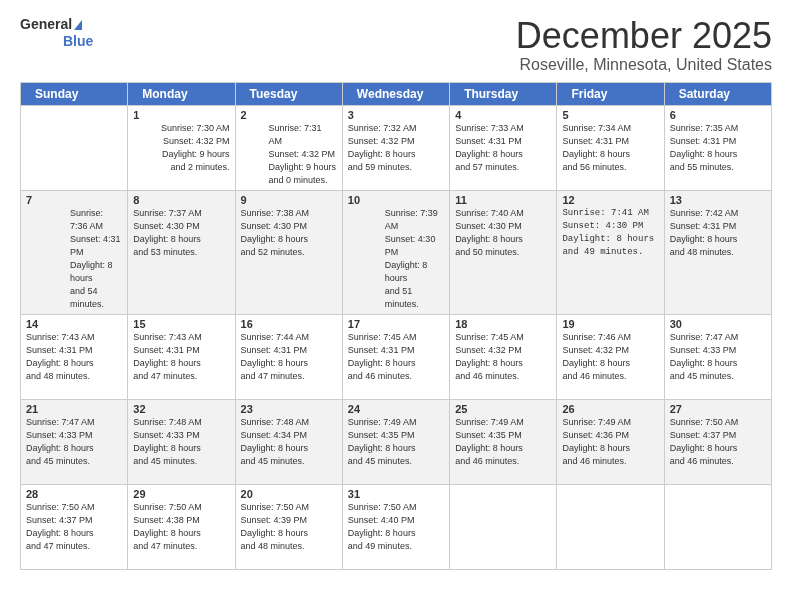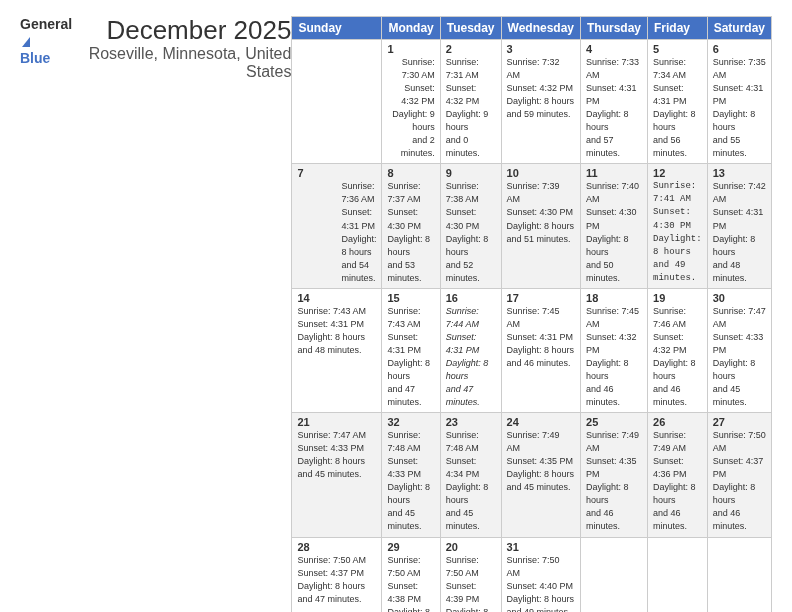--- a/index.html
+++ b/index.html
@@ -8,58 +8,58 @@
       height: 612px;
       font-family: Arial, Helvetica, sans-serif;
       background: #fff;
       overflow: hidden;
     }
     .page {
       width: 792px;
       height: 520px;
       padding: 16px 20px 10px 20px;
       display: flex;
-      flex-direction: row;
+      flex-direction: column;
     }
     .header {
       display: flex;
       justify-content: space-between;
       align-items: flex-start;
       margin-bottom: 8px;
     }
     .logo {
       display: flex;
       align-items: center;
       gap: 0;
     }
     .title-block {
       text-align: right;
     }
     .month-title {
-      font-size: 26px;
+      font-size: 36px;
       font-weight: normal;
       color: #333;
       line-height: 1.1;
     }
     .location {
       font-size: 16px;
       color: #555;
     }
     .calendar-table {
       width: 100%;
       border-collapse: collapse;
       flex: 1;
     }
     .calendar-table th {
       background-color: #4472c4;
       color: #fff;
       font-size: 12px;
       font-weight: bold;
       text-align: left;
-      padding: 4px 6px;
+      padding: 4px 14px;
       border: 1px solid #ccc;
     }
     .calendar-table td {
       border: 1px solid #ccc;
       vertical-align: top;
       padding: 3px 5px;
       font-size: 9.5px;
       color: #333;
       background: #fff;
       width: calc(100% / 7);
@@ -84,21 +84,21 @@
     }
   </style>
 </head>
 <body>
 
 <div class="page">
   <div class="header">
     <div class="logo">
   <div style="line-height:1.2;font-size:14px;font-weight:bold;color:#333;font-family:Arial">
     <span style="color:#333;">General</span><span style="display:inline-block;width:0;height:0;border-left:8px solid transparent;border-bottom:10px solid #4472c4;margin-left:2px;vertical-align:middle;"></span><br>
-    <span style="color:#4472c4;">Blue</span>
+    <span style="color:#4472c4;margin-left:43px;">Blue</span>
   </div>
 </div>
     <div class="title-block">
       <div class="month-title">December 2025</div>
       <div class="location">Roseville, Minnesota, United States</div>
     </div>
   </div>
 
   <table class="calendar-table">
     <thead>
@@ -117,21 +117,21 @@
           <td class="empty-cell"></td>
           <td>
             <span class="day-num">1</span>
             <div class="day-info" style="white-space: pre-line; text-align: right;">Sunrise: 7:30 AM
 Sunset: 4:32 PM
 Daylight: 9 hours
 and 2 minutes.</div>
           </td>
           <td>
             <span class="day-num">2</span>
-            <div class="day-info" style="white-space: pre-line;">Sunrise: 7:31 AM
+            <div class="day-info" style="white-space: pre-line; margin-left: 28px;">Sunrise: 7:31 AM
 Sunset: 4:32 PM
 Daylight: 9 hours
 and 0 minutes.</div>
           </td>
           <td>
             <span class="day-num">3</span>
             <div class="day-info" style="white-space: pre-line;">Sunrise: 7:32 AM
 Sunset: 4:32 PM
 Daylight: 8 hours
 and 59 minutes.</div>
@@ -175,21 +175,21 @@
           </td>
           <td>
             <span class="day-num">9</span>
             <div class="day-info" style="white-space: pre-line;">Sunrise: 7:38 AM
 Sunset: 4:30 PM
 Daylight: 8 hours
 and 52 minutes.</div>
           </td>
           <td>
             <span class="day-num">10</span>
-            <div class="day-info" style="white-space: pre-line;">Sunrise: 7:39 AM
+            <div class="day-info" style="white-space: pre-line; margin-left: 37px;">Sunrise: 7:39 AM
 Sunset: 4:30 PM
 Daylight: 8 hours
 and 51 minutes.</div>
           </td>
           <td>
             <span class="day-num">11</span>
             <div class="day-info" style="white-space: pre-line;">Sunrise: 7:40 AM
 Sunset: 4:30 PM
 Daylight: 8 hours
 and 50 minutes.</div>
@@ -219,21 +219,21 @@
           </td>
           <td>
             <span class="day-num">15</span>
             <div class="day-info" style="white-space: pre-line;">Sunrise: 7:43 AM
 Sunset: 4:31 PM
 Daylight: 8 hours
 and 47 minutes.</div>
           </td>
           <td>
             <span class="day-num">16</span>
-            <div class="day-info" style="white-space: pre-line; font-style: italic;">Sunrise: 7:44 AM
+            <div class="day-info" style="white-space: pre-line;">Sunrise: 7:44 AM
 Sunset: 4:31 PM
 Daylight: 8 hours
 and 47 minutes.</div>
           </td>
           <td>
             <span class="day-num">17</span>
             <div class="day-info" style="white-space: pre-line;">Sunrise: 7:45 AM
 Sunset: 4:31 PM
 Daylight: 8 hours
 and 46 minutes.</div>

